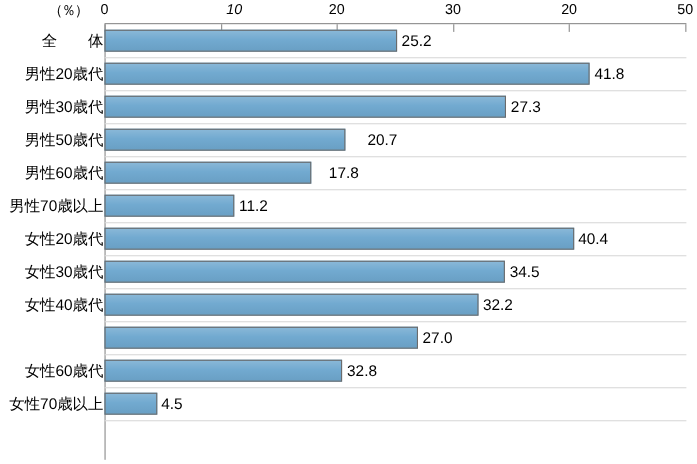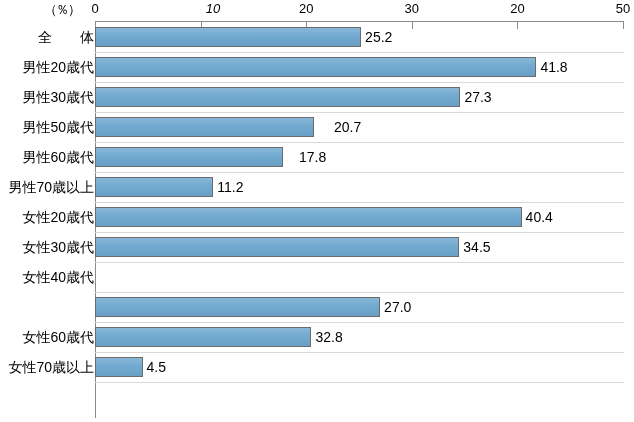--- a/index.html
+++ b/index.html
@@ -210,20 +210,24 @@
       </div>
       <div class="row">
         <div class="row-label">女性30歳代</div>
         <div class="bar-track">
           <div class="bar" style="width: 364.32px;"></div>
           <div class="bar-value" style="left: 364.32px;">34.5</div>
         </div>
       </div>
       <div class="row">
         <div class="row-label">女性40歳代</div>
+        <div class="bar-track">
+          <div class="bar" style="width: 340.032px;"></div>
+          <div class="bar-value" style="left: 340.032px;">32.2</div>
+        </div>
       </div>
       <div class="row">
         <div class="bar-track">
           <div class="bar" style="width: 285.12px;"></div>
           <div class="bar-value" style="left: 285.12px;">27.0</div>
         </div>
       </div>
       <div class="row">
         <div class="row-label">女性60歳代</div>
         <div class="bar-track">

